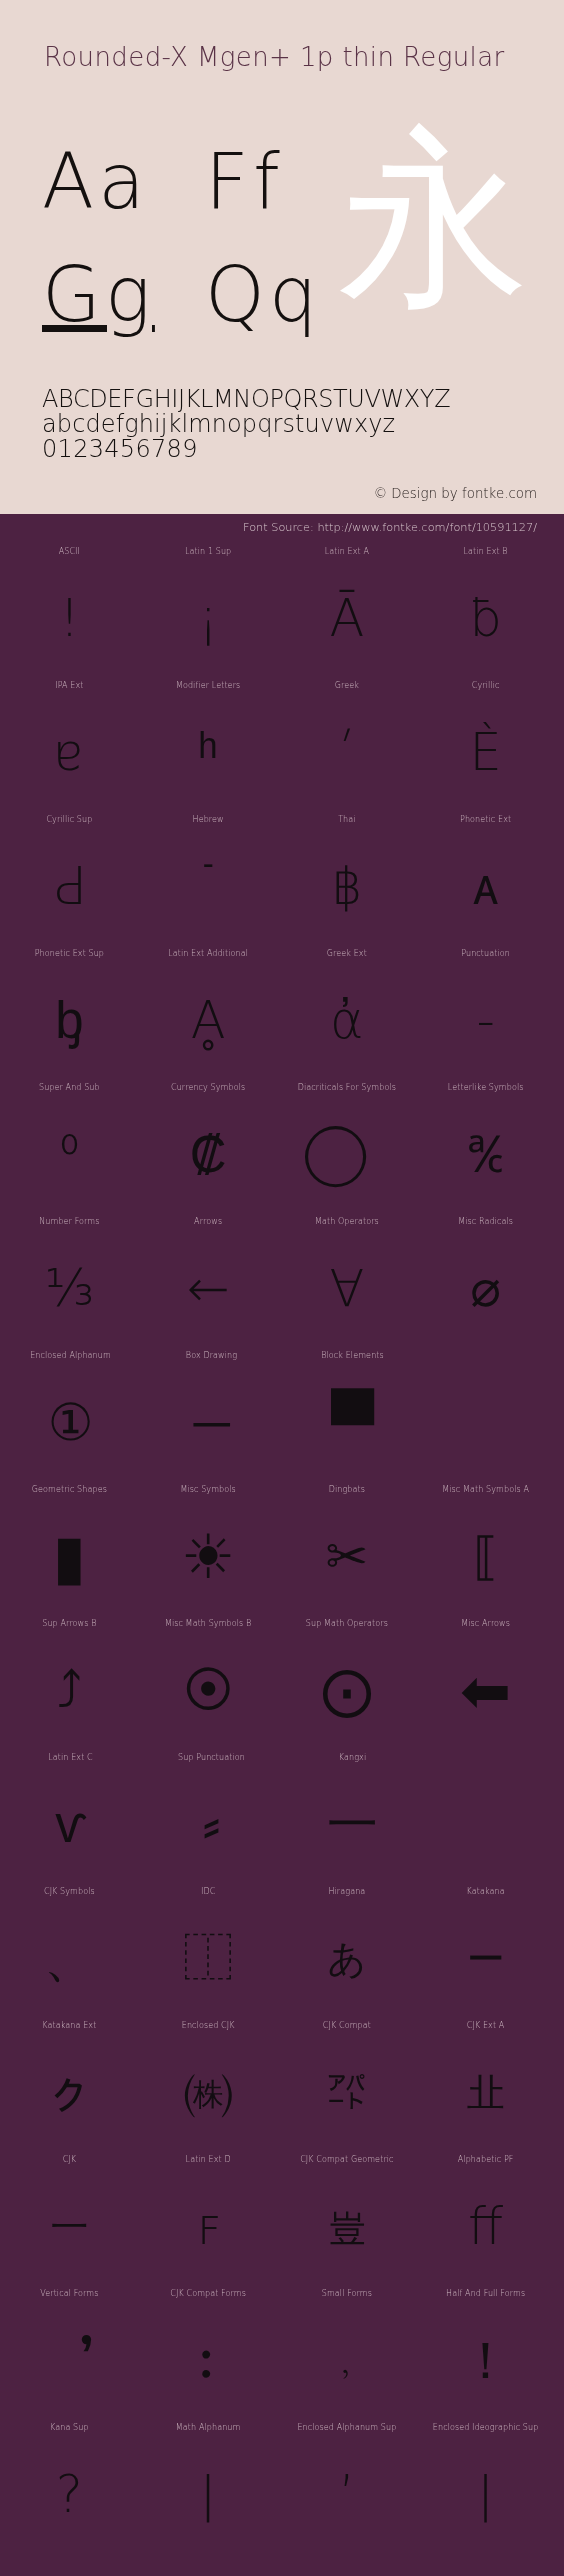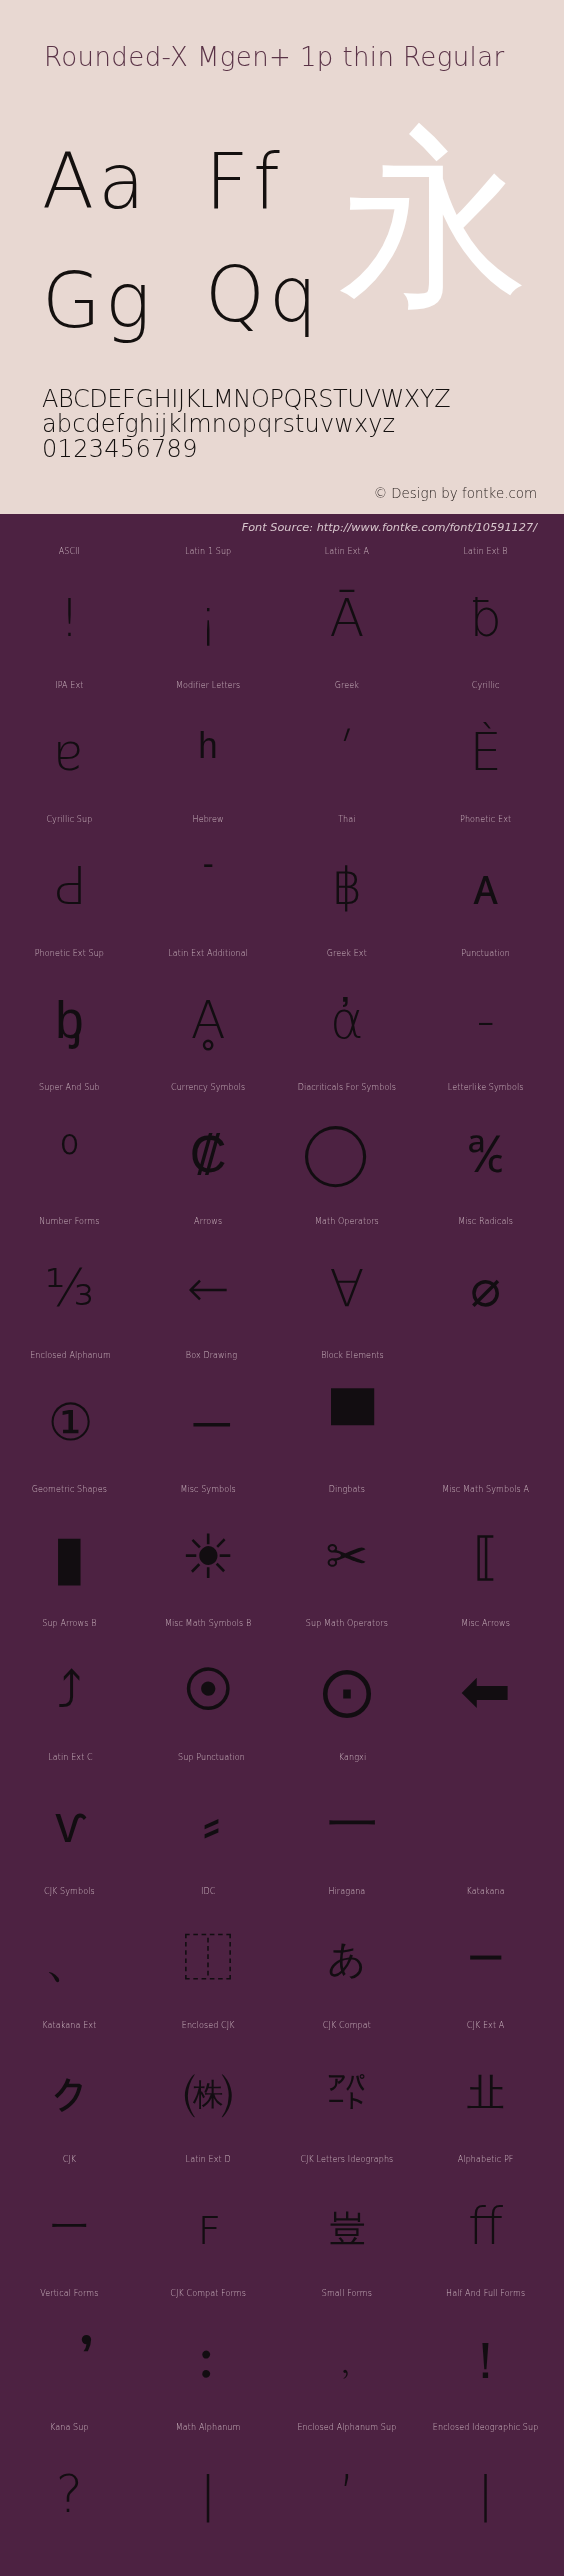--- a/index.html
+++ b/index.html
@@ -39,21 +39,21 @@
     position:absolute;
     font-weight:300;
     color:#14100f;
     font-size:76px;
     line-height:1;
     letter-spacing:4.2px;
     font-family:"DejaVu Sans", sans-serif;
   }
   .sp-aa{left:42px;  top:12.7px;}
   .sp-ff{left:205px; top:12.7px;}
-  .sp-gg{left:42px;  top:132px;}
+  .sp-gg{left:42px;  top:126px;text-decoration:underline;}
   .sp-qq{left:205px; top:126px;}
   .sp-cjk{
     position:absolute;
     left:338px; top:0px;
     font-size:191px;
     line-height:177px;
     color:#ffffff;
     font-weight:300;
     font-family:"DejaVu Sans", sans-serif;
   }
@@ -98,21 +98,20 @@
     position:relative;
   }
   .source-text{
     position:absolute;
     right:28px; top:7px;
     color:#d8c7cd;
     font-size:11.3px;
     font-weight:300;
     white-space:nowrap;
     font-family:"DejaVu Sans", sans-serif;
-    font-style:italic;
   }
 
   
   .blocks{
     position:relative;
     width:565px;
   }
   .brow{
     display:flex;
     width:555px;
@@ -417,21 +416,21 @@
         <div class="brow">
           <div class="bcell">
             <div class="blabel">CJK</div>
             <div class="bglyph small">一</div>
           </div>
           <div class="bcell">
             <div class="blabel">Latin Ext D</div>
             <div class="bglyph">ꜰ</div>
           </div>
           <div class="bcell">
-            <div class="blabel">CJK Letters Ideographs</div>
+            <div class="blabel">CJK Compat Geometric</div>
             <div class="bglyph small">豈</div>
           </div>
           <div class="bcell">
             <div class="blabel">Alphabetic PF</div>
             <div class="bglyph">ﬀ</div>
           </div>
         </div>
         <div class="brow">
           <div class="bcell">
             <div class="blabel">Vertical Forms</div>

